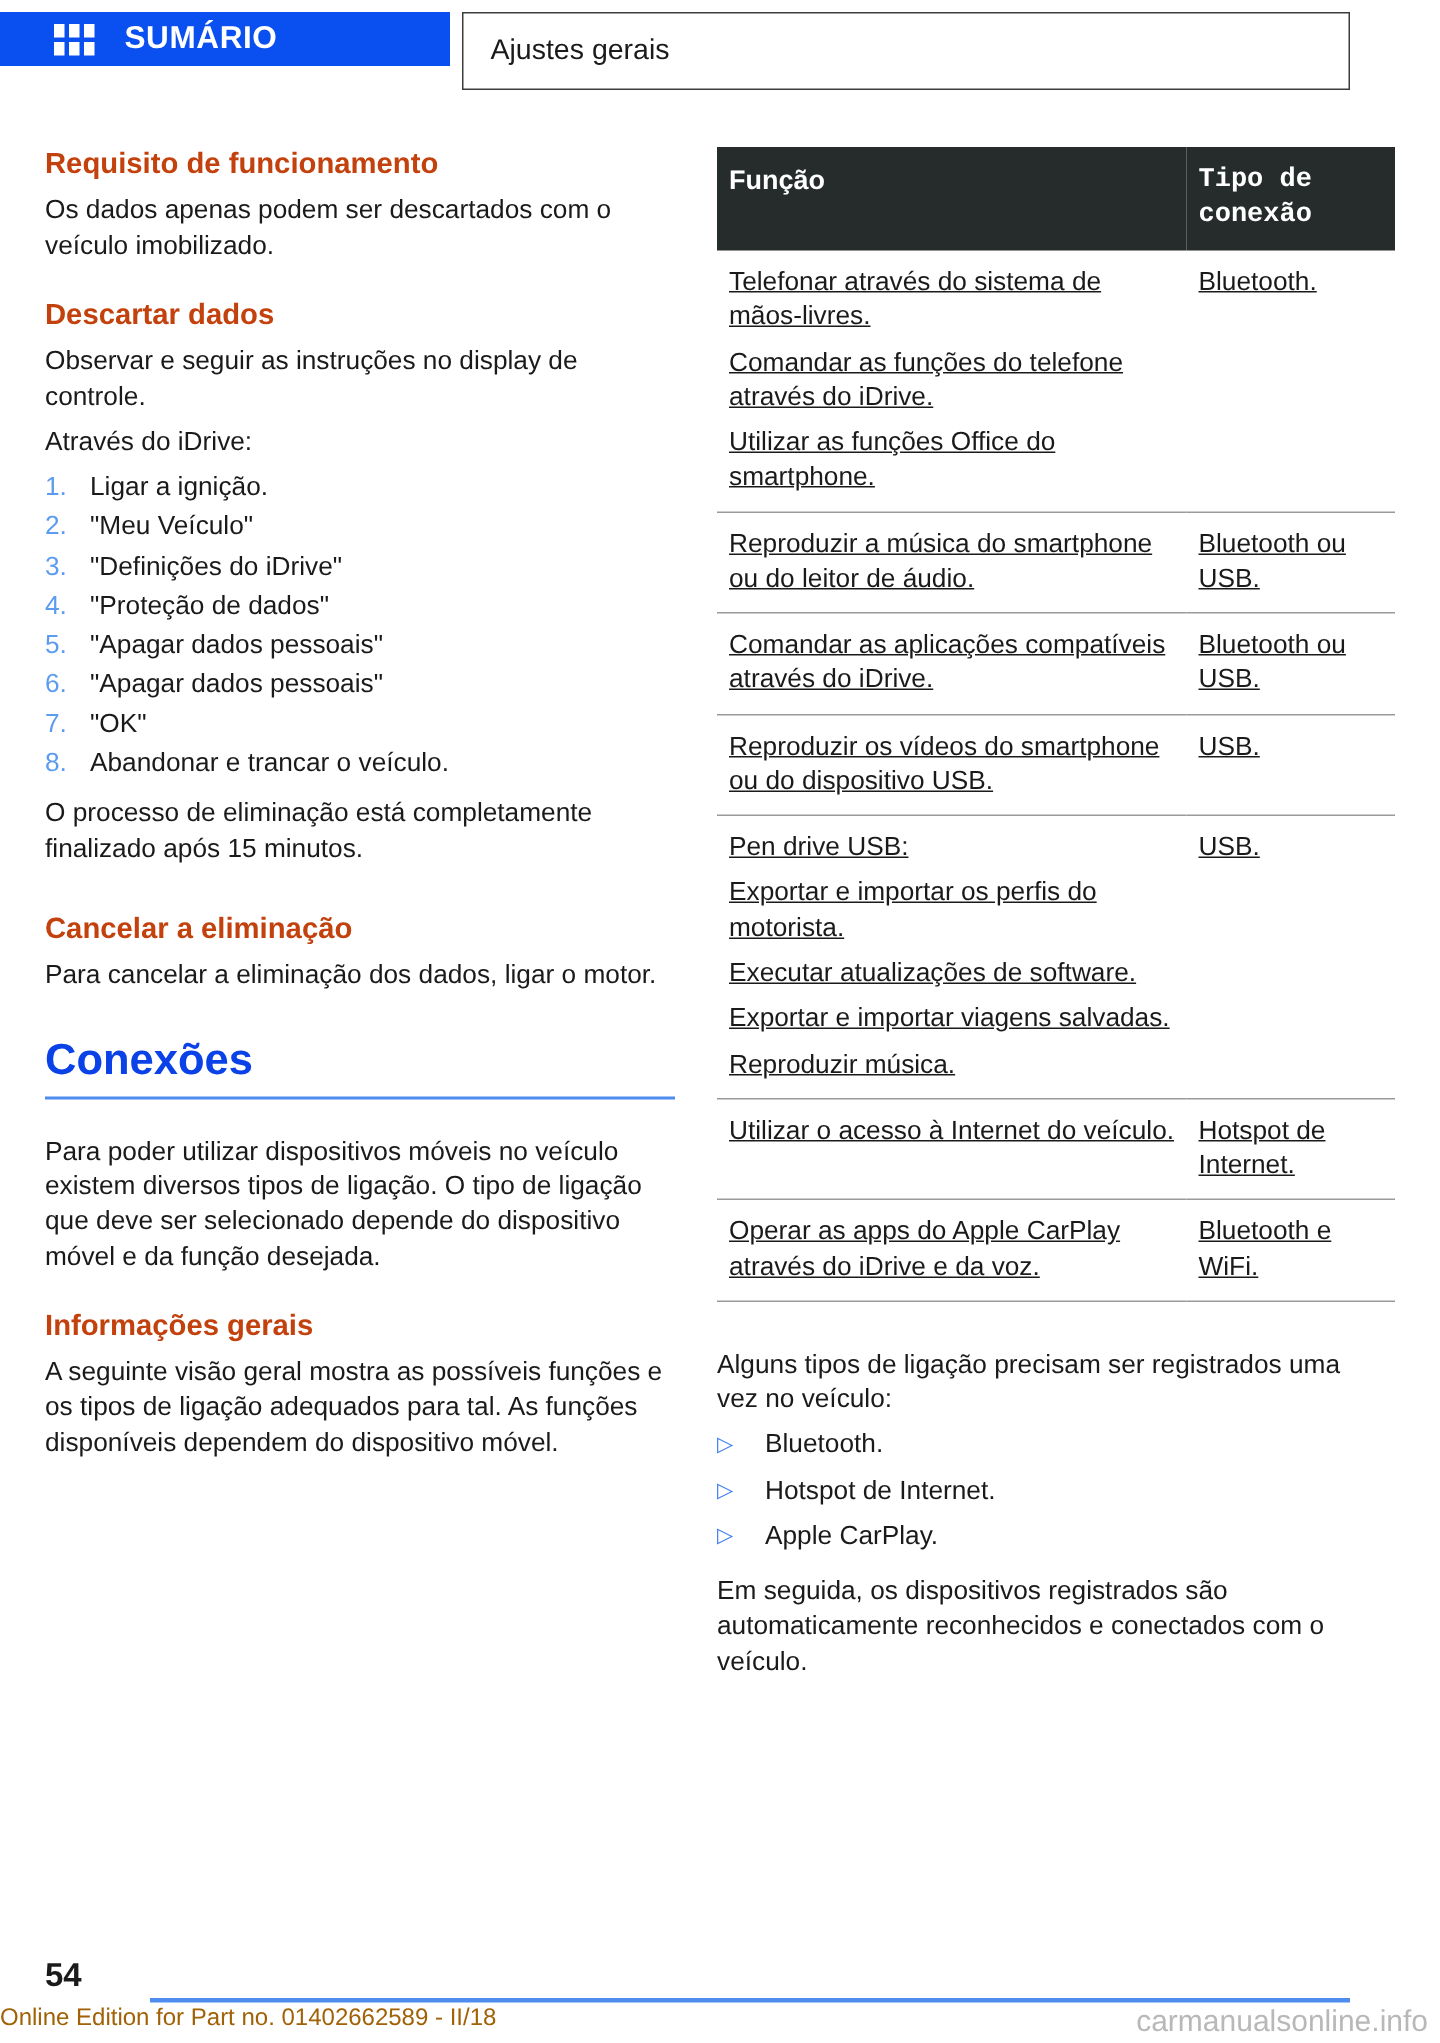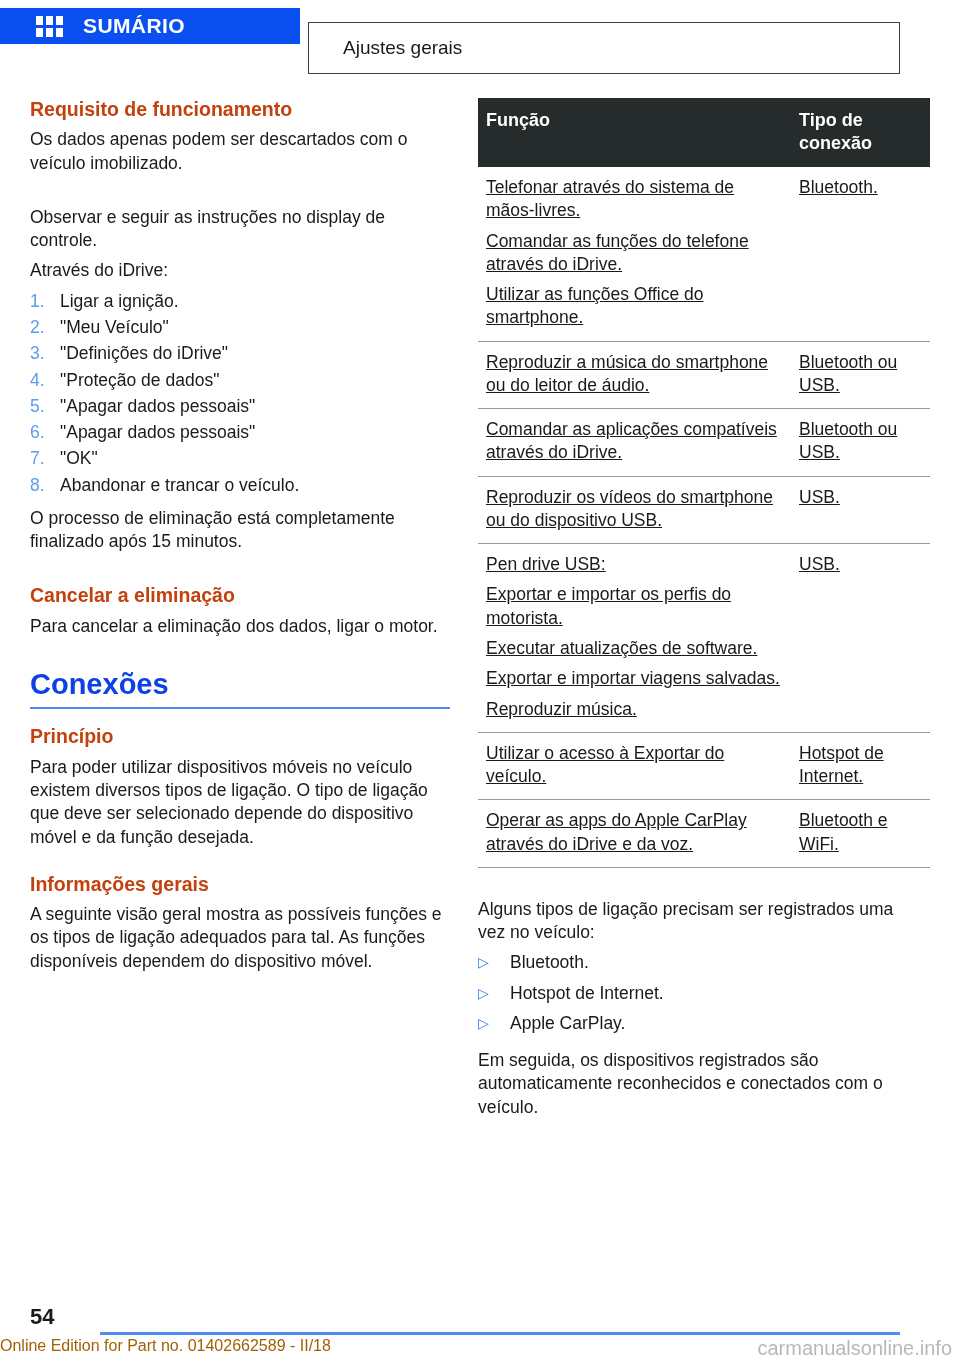--- a/index.html
+++ b/index.html
@@ -53,29 +53,29 @@
     color: #ffffff;
     font-size: 21px;
     font-weight: bold;
     letter-spacing: 0.4px;
     margin-left: 20px;
     white-space: nowrap;
   }
   #section-tab {
     position: absolute;
     left: 308px;
-    top: 14px;
+    top: 0;
     width: 592px;
     height: 52px;
     background: #ffffff;
     border: 1px solid #3c3c3c;
     box-sizing: border-box;
     display: flex;
     align-items: center;
-    padding-left: 34px;
+    padding-left: 18px;
   }
   #section-tab-label {
     font-size: 19px;
     color: #1a1a1a;
     white-space: nowrap;
   }
 
   
   #content {
     position: absolute;
@@ -170,21 +170,21 @@
     background: #262b2b;
     color: #ffffff;
     font-size: 18px;
     font-weight: bold;
     text-align: left;
     padding: 11px 8px 13px 8px;
     vertical-align: top;
     line-height: 1.25;
   }
   table.fn th.c1 { width: 297px; }
-  table.fn th.c2 { width: 123px; }
+  table.fn th.c2 { width: 123px; font-family: Liberation Mono, monospace; }
   table.fn td {
     font-size: 17.5px;
     line-height: 1.33;
     vertical-align: top;
     padding: 9px 8px 11px 8px;
     border-bottom: 1.5px solid #9a9a9a;
     color: #1a1a1a;
   }
   table.fn tr:last-child td { border-bottom: 1.5px solid #9a9a9a; }
   table.fn td p { margin: 0 0 7px 0; text-decoration: underline; }
@@ -256,20 +256,21 @@
 <div id="content">
 
   <div class="col" id="col-left">
 
     <h3 class="sub-head">Requisito de funcionamento</h3>
     <div class="gap-sm"></div>
     <p class="body">Os dados apenas podem ser descartados com o veículo imobilizado.</p>
 
     <div class="gap-lg"></div>
 
+    <h3 class="sub-head">Descartar dados</h3>
     <div class="gap-sm"></div>
     <p class="body">Observar e seguir as instruções no display de controle.</p>
     <div class="gap-sm"></div>
     <p class="body">Através do iDrive:</p>
     <div class="gap-sm"></div>
 
     <ol class="steps">
       <li>
           <span class="num">1.</span>
           <span class="txt">Ligar a ignição.</span>
@@ -313,21 +314,20 @@
     <h3 class="sub-head">Cancelar a eliminação</h3>
     <div class="gap-sm"></div>
     <p class="body">Para cancelar a eliminação dos dados, ligar o motor.</p>
 
     <div class="gap-xl"></div>
 
     <h2 class="main-head">Conexões</h2>
 
     <div class="gap-md"></div>
 
-    <h3 class="sub-head">Princípio</h3>
     <div class="gap-sm"></div>
     <p class="body">Para poder utilizar dispositivos móveis no veículo existem diversos tipos de ligação. O tipo de ligação que deve ser selecionado depende do dispositivo móvel e da função desejada.</p>
 
     <div class="gap-lg"></div>
 
     <h3 class="sub-head">Informações gerais</h3>
     <div class="gap-sm"></div>
     <p class="body">A seguinte visão geral mostra as possíveis funções e os tipos de ligação adequados para tal. As funções disponíveis dependem do dispositivo móvel.</p>
   </div>
 
@@ -382,21 +382,21 @@
             <p>Executar atualizações de software.</p>
             <p>Exportar e importar viagens salvadas.</p>
             <p>Reproduzir música.</p>
           </td>
           <td>
             <p>USB.</p>
           </td>
         </tr>
         <tr>
           <td>
-            <p>Utilizar o acesso à Exportar do veículo.</p>
+            <p>Utilizar o acesso à Internet do veículo.</p>
           </td>
           <td>
             <p>Hotspot de Internet.</p>
           </td>
         </tr>
         <tr>
           <td>
             <p>Operar as apps do Apple CarPlay através do iDrive e da voz.</p>
           </td>
           <td>

